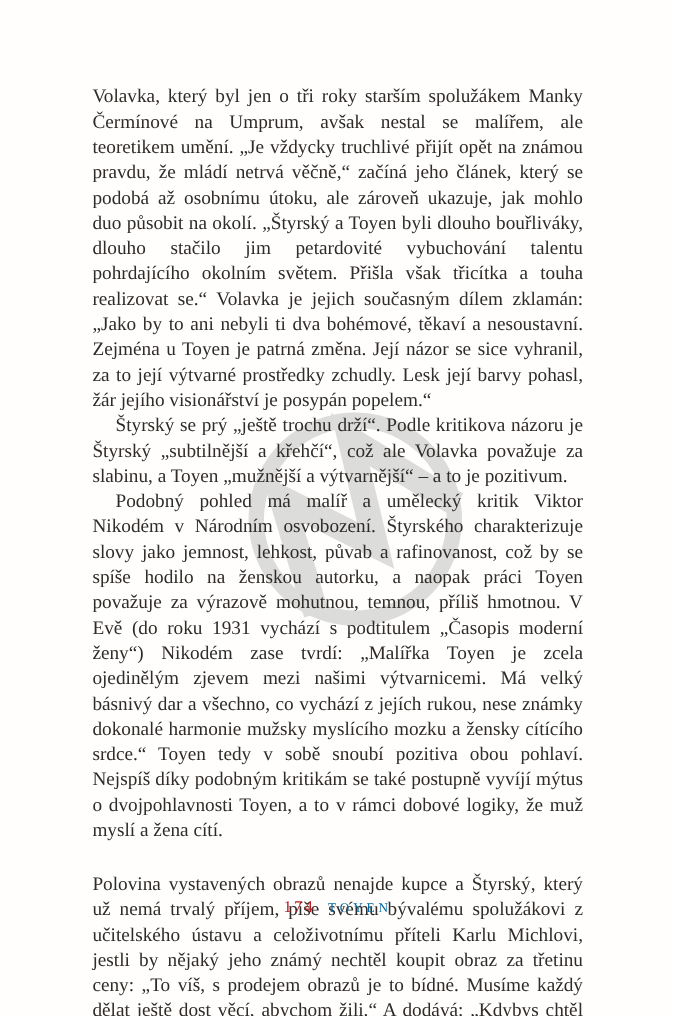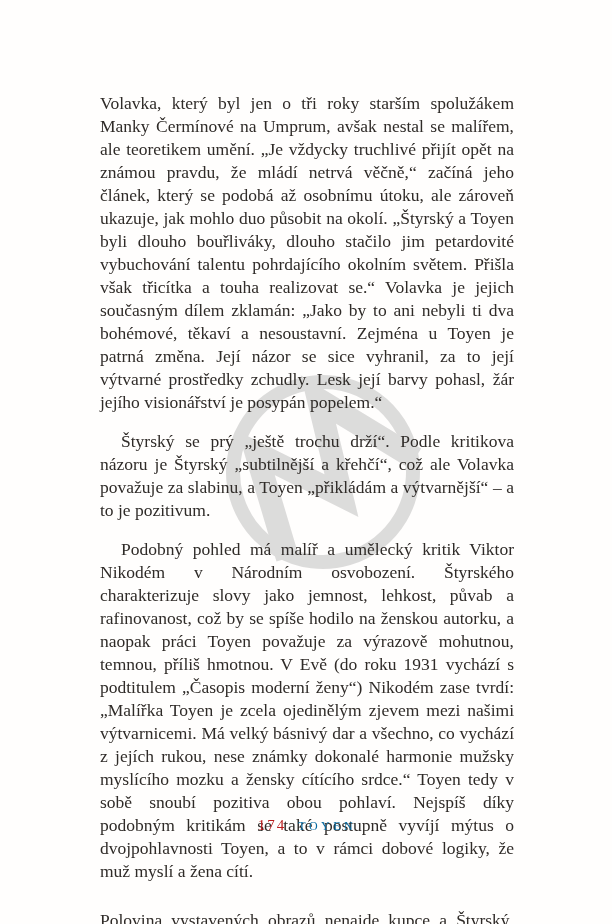--- a/index.html
+++ b/index.html
@@ -20,21 +20,21 @@
     left: 84px;
     top: 76px;
     width: 446px;
     font-size: 17.5px;
     line-height: 23px;
     color: #2f2b28;
     text-align: justify;
     z-index: 2;
   }
   .body-text p {
-    margin: 16px;
+    margin: 0;
     padding: 0;
   }
   .body-text p.indent {
     text-indent: 21px;
   }
   .body-text p.section-break {
     margin-top: 26px;
   }
   .watermark {
     position: absolute;
@@ -79,21 +79,21 @@
 
   <svg class="watermark" viewBox="0 0 290 240" xmlns="http://www.w3.org/2000/svg" aria-hidden="true">
     <g transform="rotate(-38 145 120)" stroke="#8f8f8f" fill="none">
       <circle cx="145" cy="120" r="90" stroke-width="14"></circle>
       <polyline points="64,166 104,64 145,150 186,60 226,166" stroke-width="23" stroke-linecap="butt" stroke-linejoin="miter"></polyline>
     </g>
   </svg>
 
   <div class="body-text">
     <p>Volavka, který byl jen o tři roky starším spolužákem Manky Čermínové na Umprum, avšak nestal se malířem, ale teoretikem umění. „Je vždycky truchlivé přijít opět na známou pravdu, že mládí netrvá věčně,“ začíná jeho článek, který se podobá až osobnímu útoku, ale zároveň ukazuje, jak mohlo duo působit na okolí. „Štyrský a Toyen byli dlouho bouřliváky, dlouho stačilo jim petardovité vybuchování talentu pohrdajícího okolním světem. Přišla však třicítka a touha realizovat se.“ Volavka je jejich současným dílem zklamán: „Jako by to ani nebyli ti dva bohémové, těkaví a nesoustavní. Zejména u Toyen je patrná změna. Její názor se sice vyhranil, za to její výtvarné prostředky zchudly. Lesk její barvy pohasl, žár jejího visionářství je posypán popelem.“</p>
-    <p class="indent">Štyrský se prý „ještě trochu drží“. Podle kritikova názoru je Štyrský „subtilnější a křehčí“, což ale Volavka považuje za slabinu, a Toyen „přikládám a výtvarnější“ – a to je pozitivum.</p>
+    <p class="indent">Štyrský se prý „ještě trochu drží“. Podle kritikova názoru je Štyrský „subtilnější a křehčí“, což ale Volavka považuje za slabinu, a Toyen „mužnější a výtvarnější“ – a to je pozitivum.</p>
     <p class="indent">Podobný pohled má malíř a umělecký kritik Viktor Nikodém v Národním osvobození. Štyrského charakterizuje slovy jako jemnost, lehkost, půvab a rafinovanost, což by se spíše hodilo na ženskou autorku, a naopak práci Toyen považuje za výrazově mohutnou, temnou, příliš hmotnou. V Evě (do roku 1931 vychází s podtitulem „Časopis moderní ženy“) Nikodém zase tvrdí: „Malířka Toyen je zcela ojedinělým zjevem mezi našimi výtvarnicemi. Má velký básnivý dar a všechno, co vychází z jejích rukou, nese známky dokonalé harmonie mužsky myslícího mozku a žensky cítícího srdce.“ Toyen tedy v sobě snoubí pozitiva obou pohlaví. Nejspíš díky podobným kritikám se také postupně vyvíjí mýtus o dvojpohlavnosti Toyen, a to v rámci dobové logiky, že muž myslí a žena cítí.</p>
     <p class="section-break">Polovina vystavených obrazů nenajde kupce a Štyrský, který už nemá trvalý příjem, píše svému bývalému spolužákovi z učitelského ústavu a celoživotnímu příteli Karlu Michlovi, jestli by nějaký jeho známý nechtěl koupit obraz za třetinu ceny: „To víš, s prodejem obrazů je to bídné. Musíme každý dělat ještě dost věcí, abychom žili.“ A dodává: „Kdybys chtěl nějaké věci z mé edice, přikládám ti prospekt, tak bych ti to mohl dát (nebo pro tvé známé) s 50% slevou.“ Štyrský má na mysli svůj nový vydavatelský počin s příznačným názvem Edice 69.</p>
   </div>
 
   <div class="footer">
     <span class="page-number">174</span><span class="footer-sep"></span><span class="book-title">TOYEN</span>
   </div>
 
 </div>
 

